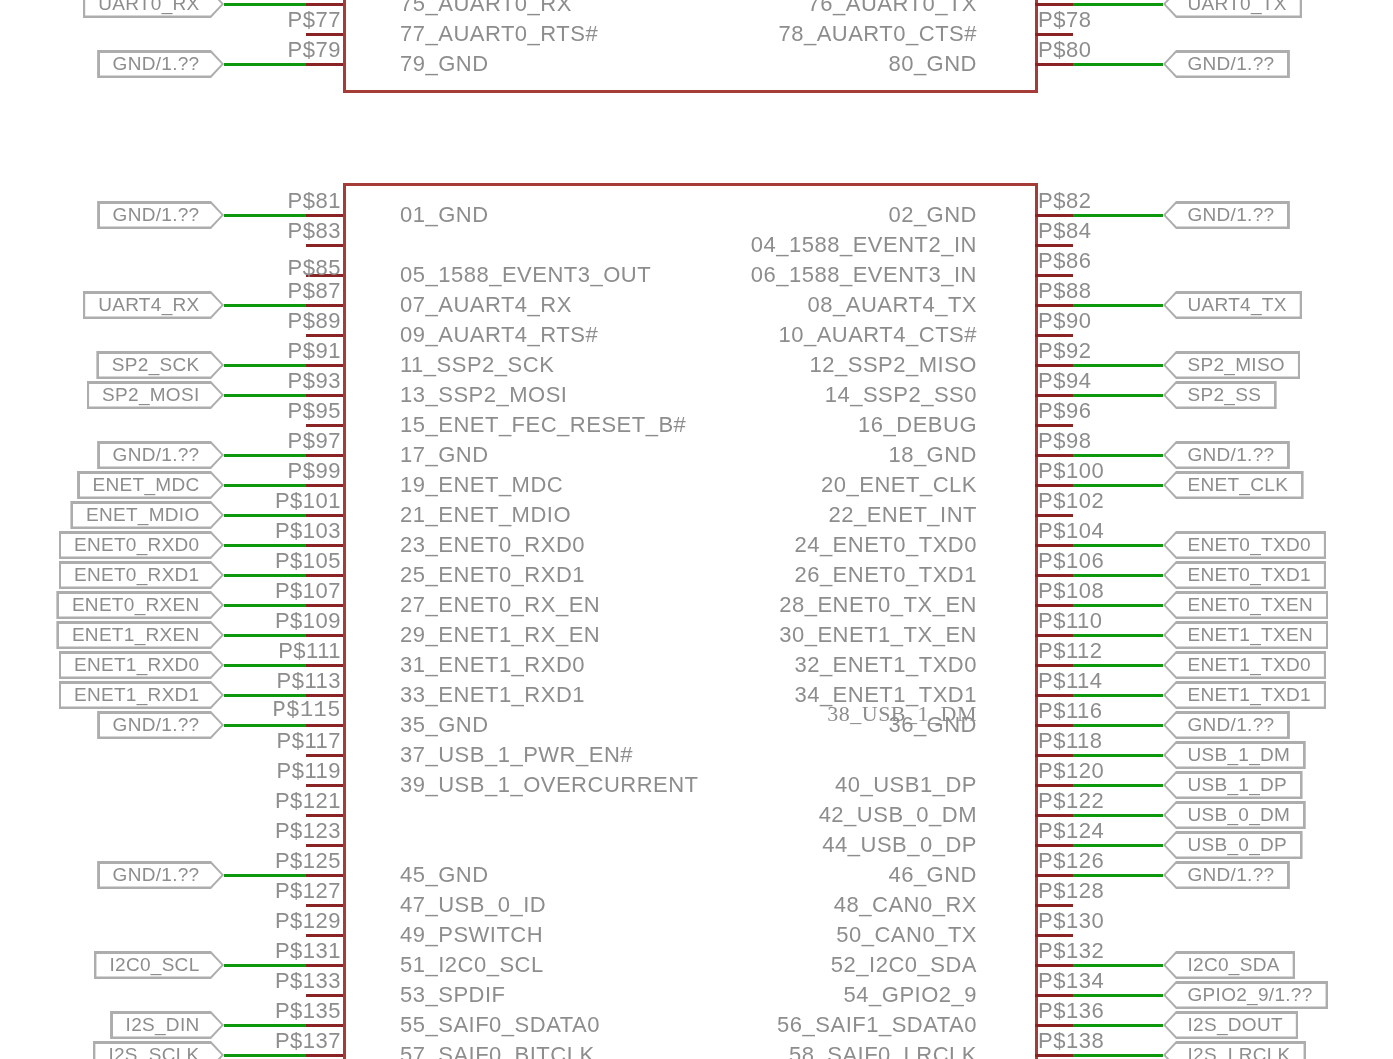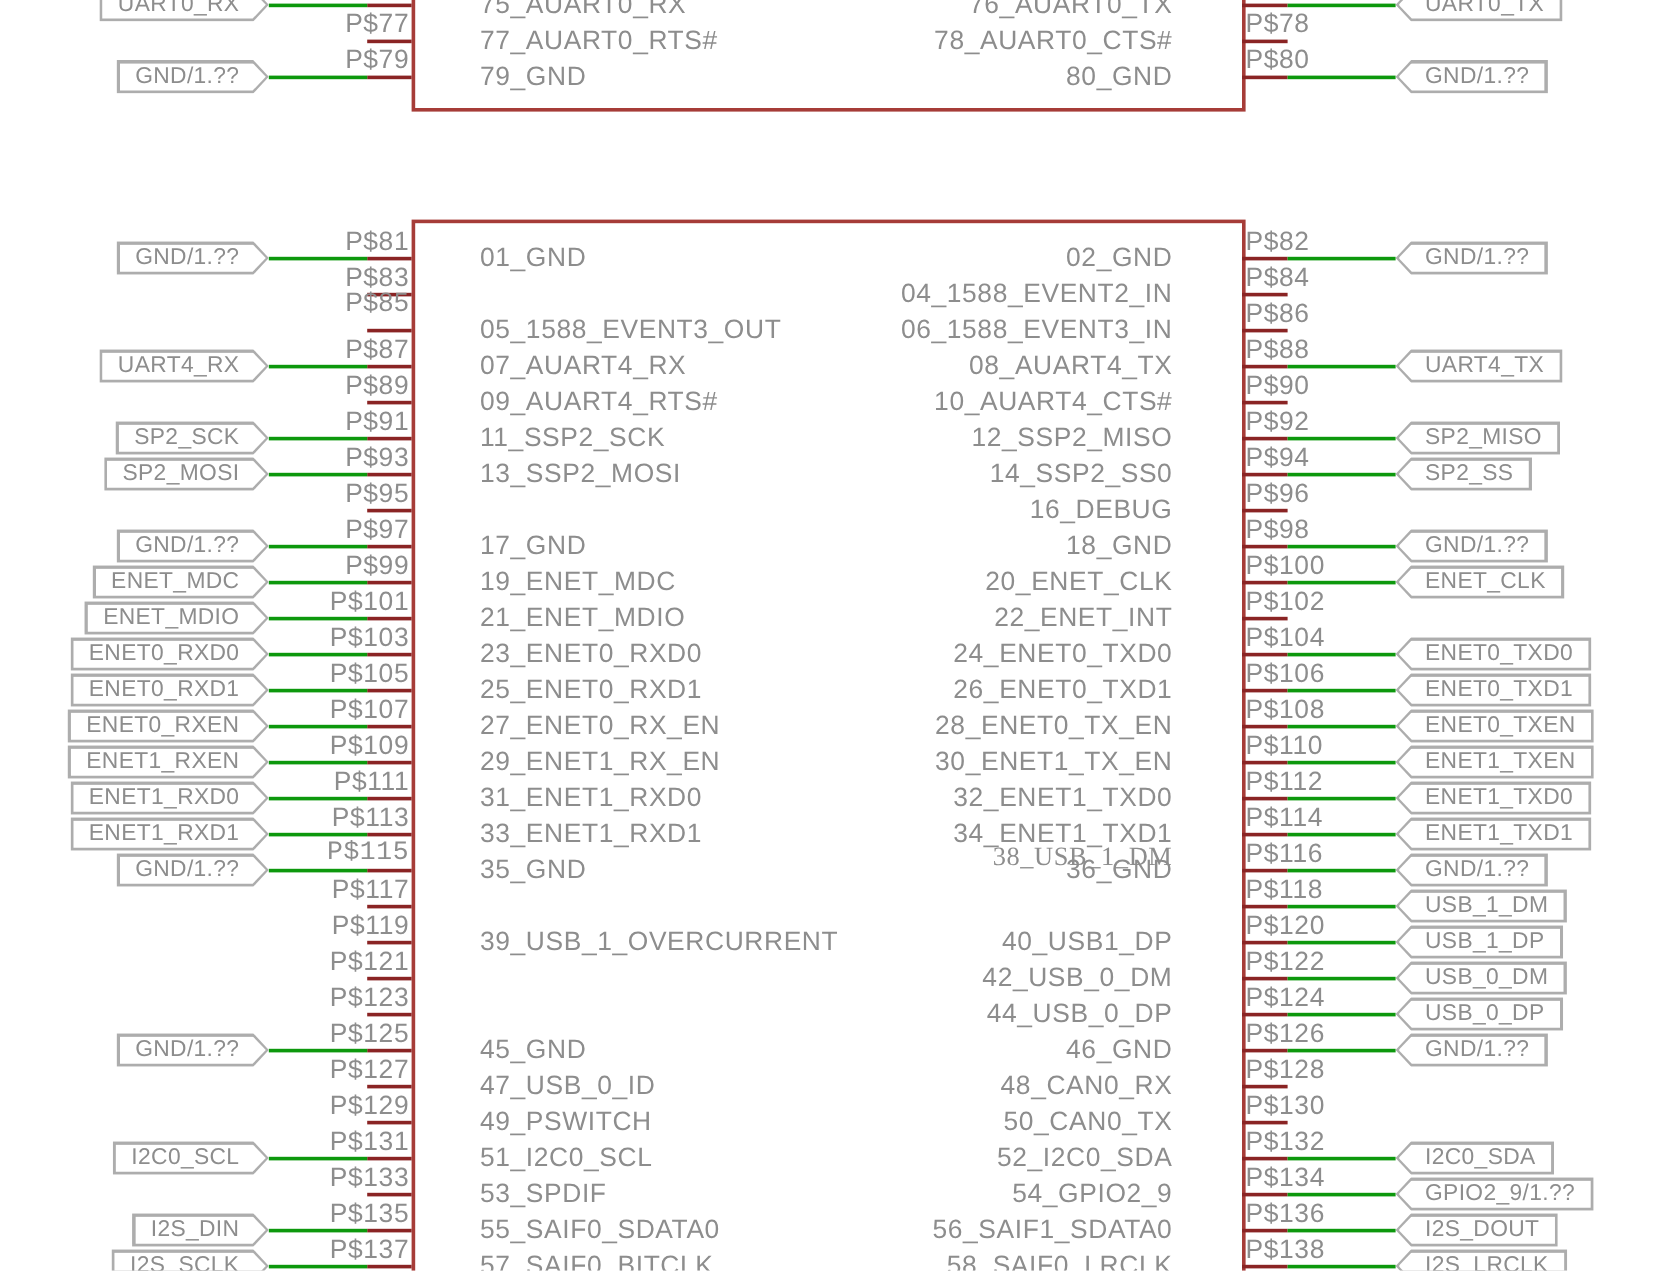--- a/index.html
+++ b/index.html
@@ -95,21 +95,21 @@
     </div>
     <div class="stub" style="left: 306px; top: 244px; width: 37px;"></div>
     <div class="stub" style="left: 1035px; top: 244px; width: 38px;"></div>
     <div class="pin-name" style="right: 416px; top: 232px;">04_1588_EVENT2_IN</div>
     <div class="pin-num" style="right: 1052px; top: 219px;">P$83</div>
     <div class="pin-num" style="left: 1038px; top: 219px;">P$84</div>
     <div class="stub" style="left: 306px; top: 274px; width: 37px;"></div>
     <div class="stub" style="left: 1035px; top: 274px; width: 38px;"></div>
     <div class="pin-name" style="left: 400px; top: 262px;">05_1588_EVENT3_OUT</div>
     <div class="pin-name" style="right: 416px; top: 262px;">06_1588_EVENT3_IN</div>
-    <div class="pin-num" style="right: 1052px; top: 240px;">P$85</div>
+    <div class="pin-num" style="right: 1052px; top: 256px;">P$85</div>
     <div class="pin-num" style="left: 1038px; top: 249px;">P$86</div>
     <div class="stub" style="left: 306px; top: 304px; width: 37px;"></div>
     <div class="stub" style="left: 1035px; top: 304px; width: 38px;"></div>
     <div class="pin-name" style="left: 400px; top: 292px;">07_AUART4_RX</div>
     <div class="pin-name" style="right: 416px; top: 292px;">08_AUART4_TX</div>
     <div class="pin-num" style="right: 1052px; top: 279px;">P$87</div>
     <div class="pin-num" style="left: 1038px; top: 279px;">P$88</div>
     <div class="wire" style="left: 224px; top: 304px; width: 82px;"></div>
     <div class="flag left" style="right: 1169px; top: 291px;">
       <div class="flag-inner">
@@ -159,20 +159,21 @@
       </div>
     </div>
     <div class="wire" style="left: 1073px; top: 394px; width: 90px;"></div>
     <div class="flag right" style="left: 1163px; top: 381px;">
       <div class="flag-inner">
         <div class="flag-label">SP2_SS</div>
       </div>
     </div>
     <div class="stub" style="left: 306px; top: 424px; width: 37px;"></div>
     <div class="stub" style="left: 1035px; top: 424px; width: 38px;"></div>
+    <div class="pin-name" style="left: 400px; top: 412px;">15_ENET_FEC_RESET_B#</div>
     <div class="pin-name" style="right: 416px; top: 412px;">16_DEBUG</div>
     <div class="pin-num" style="right: 1052px; top: 399px;">P$95</div>
     <div class="pin-num" style="left: 1038px; top: 399px;">P$96</div>
     <div class="stub" style="left: 306px; top: 454px; width: 37px;"></div>
     <div class="stub" style="left: 1035px; top: 454px; width: 38px;"></div>
     <div class="pin-name" style="left: 400px; top: 442px;">17_GND</div>
     <div class="pin-name" style="right: 416px; top: 442px;">18_GND</div>
     <div class="pin-num" style="right: 1052px; top: 429px;">P$97</div>
     <div class="pin-num" style="left: 1038px; top: 429px;">P$98</div>
     <div class="wire" style="left: 224px; top: 454px; width: 82px;"></div>
@@ -338,20 +339,21 @@
       </div>
     </div>
     <div class="wire" style="left: 1073px; top: 724px; width: 90px;"></div>
     <div class="flag right" style="left: 1163px; top: 711px;">
       <div class="flag-inner">
         <div class="flag-label">GND/1.??</div>
       </div>
     </div>
     <div class="stub" style="left: 306px; top: 754px; width: 37px;"></div>
     <div class="stub" style="left: 1035px; top: 754px; width: 38px;"></div>
+    <div class="pin-name" style="left: 400px; top: 742px;">37_USB_1_PWR_EN#</div>
     <div class="pin-name" style="right: 416px; top: 701px; font-family: Liberation Serif, serif;">38_USB_1_DM</div>
     <div class="pin-num" style="right: 1052px; top: 729px;">P$117</div>
     <div class="pin-num" style="left: 1038px; top: 729px;">P$118</div>
     <div class="wire" style="left: 1073px; top: 754px; width: 90px;"></div>
     <div class="flag right" style="left: 1163px; top: 741px;">
       <div class="flag-inner">
         <div class="flag-label">USB_1_DM</div>
       </div>
     </div>
     <div class="stub" style="left: 306px; top: 784px; width: 37px;"></div>

